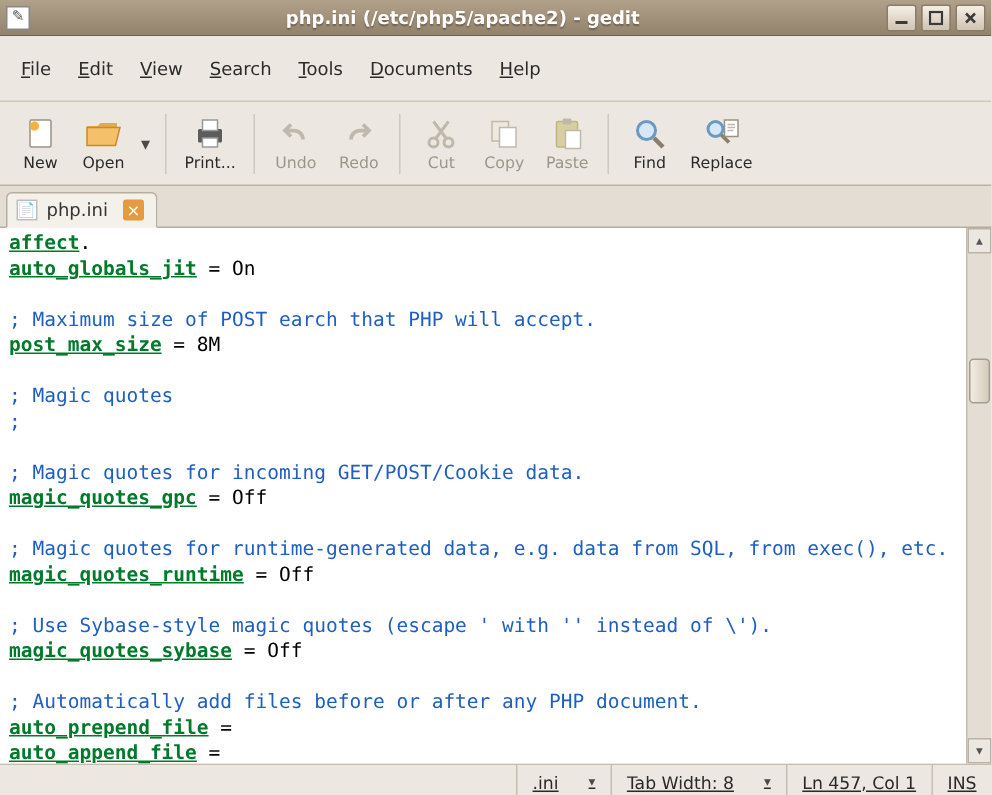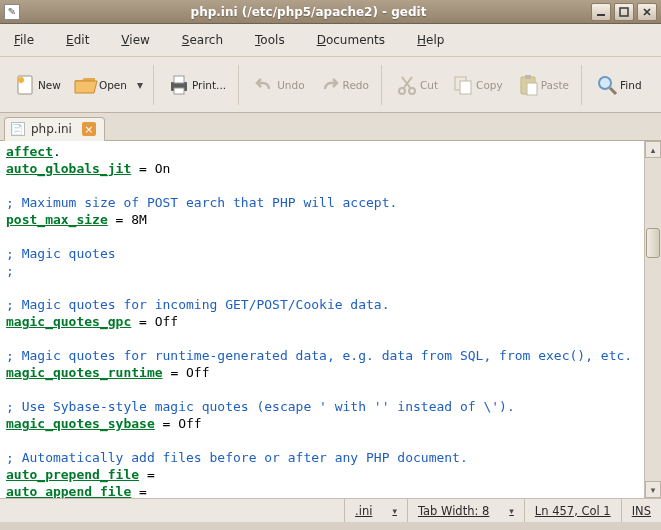--- a/index.html
+++ b/index.html
@@ -25,42 +25,42 @@
   .winbtn {
     width:20px; height:18px;
     background: linear-gradient(to bottom,#f5efe6,#cfc3b1);
     border:1px solid #8a7c66; border-radius:2px;
     display:flex; align-items:center; justify-content:center;
     font-size:11px; color:#3a3a3a; cursor:pointer;
   }
 
   
   .menubar {
-    height: 33px;
+    height: 44px;
     background: #ece8e1;
     border-bottom: 1px solid #cfc8bd;
     display:flex; align-items:center;
-    padding: 0 6px; gap: 16px;
+    padding: 0 6px; gap: 2px;
   }
   .menuitem {
     padding: 3px 8px; border-radius:3px;
     color:#2b2b2b; cursor:pointer;
   }
   .menuitem u { text-decoration: underline; }
 
   
   .toolbar {
     height: 56px;
     background: #ece8e1;
     border-bottom: 1px solid #bbb2a3;
     display:flex; align-items:center;
     padding: 0 6px;
   }
   .toolbtn {
-    display:flex; flex-direction:row; align-items:center; justify-content:center;
+    display:flex; flex-direction:column; align-items:center; justify-content:center;
     padding: 2px 6px; height:52px; min-width:42px;
     border-radius:3px; cursor:pointer;
     font-size:10.5px; color:#2a2a2a;
   }
   .toolbtn.disabled { color:#9c9689; cursor:default; }
   .toolbtn .ticon { width:26px; height:26px; display:flex; align-items:center; justify-content:center; }
   .toolbtn .lbl { margin-top:1px; }
   .openbtn-wrap { display:flex; align-items:center; }
   .ddarrow {
     width:14px; height:52px; display:flex; align-items:center; justify-content:center;
@@ -259,20 +259,31 @@
   <div class="tb-sep"></div>
   <div class="toolbtn">
     <span class="ticon">
       <svg width="24" height="24">
           <circle cx="10" cy="10" r="6" fill="#d7e7f5" stroke="#6a99c4" stroke-width="2"></circle>
           <line x1="15" y1="15" x2="21" y2="21" stroke="#8a7e6a" stroke-width="3"></line>
         </svg>
     </span>
     <span class="lbl">Find</span>
   </div>
+  <div class="toolbtn">
+    <span class="ticon">
+      <svg width="26" height="24">
+          <circle cx="9" cy="9" r="5" fill="#d7e7f5" stroke="#6a99c4" stroke-width="2"></circle>
+          <line x1="13" y1="13" x2="18" y2="18" stroke="#8a7e6a" stroke-width="2.5"></line>
+          <rect x="15" y="3" width="9" height="11" fill="#fff" stroke="#9a9284"></rect>
+          <path d="M17 6h5M17 8h5M17 10h4" stroke="#c0b8a8"></path>
+        </svg>
+    </span>
+    <span class="lbl">Replace</span>
+  </div>
 </div>
 
 <div class="tabbar">
   <div class="tab">
     <span class="tabicon">📄</span>
     <span>php.ini</span>
     <span class="closex">
       <span>×</span>
     </span>
   </div>

